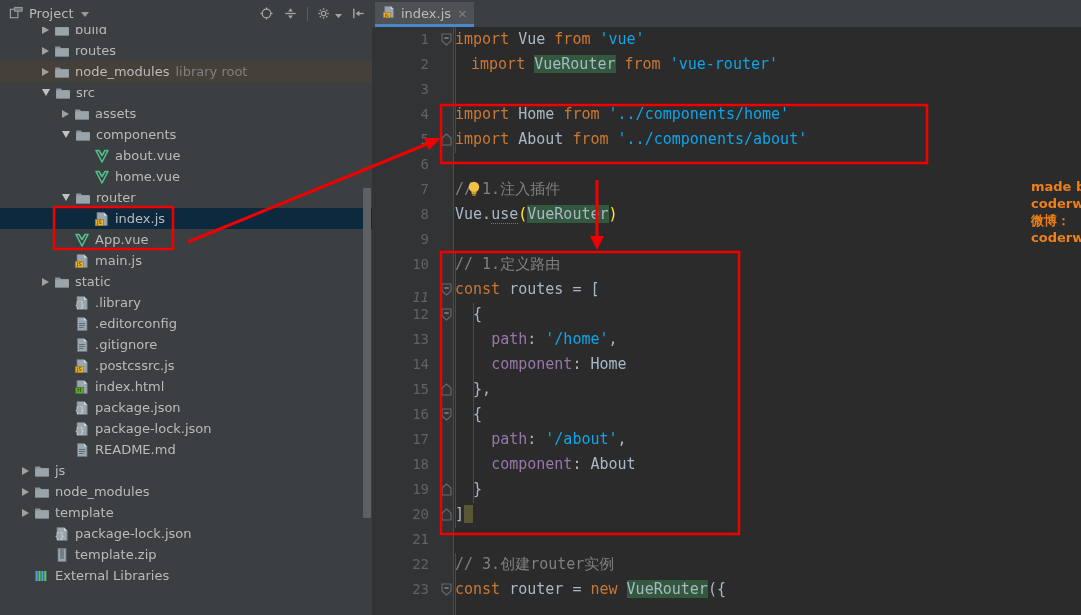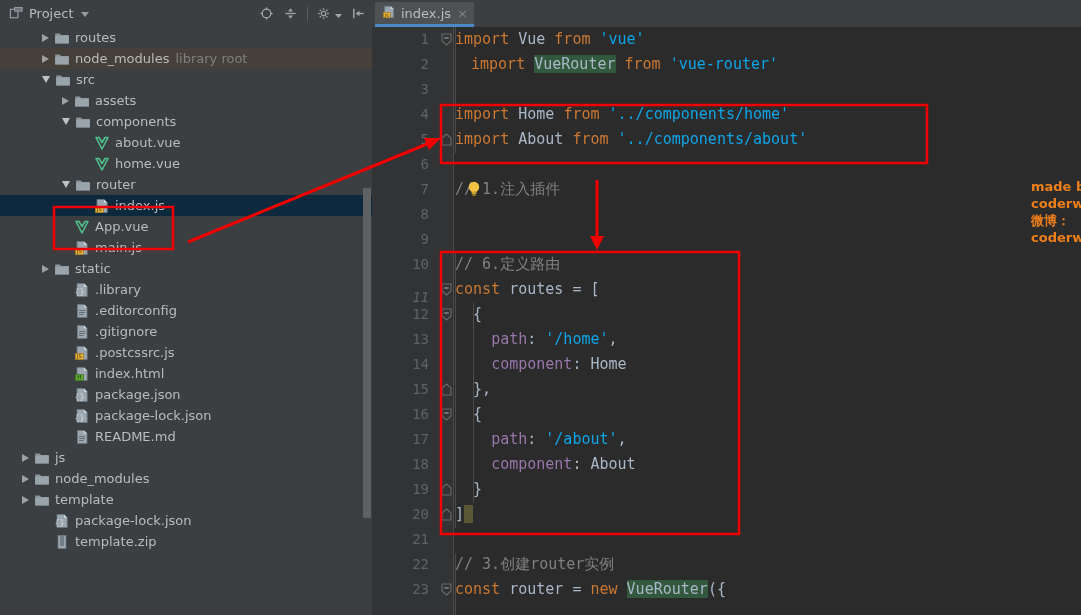--- a/index.html
+++ b/index.html
@@ -254,20 +254,29 @@
           <svg class="tb-icon" viewBox="0 0 16 16">
             <line x1="3" y1="3" x2="3" y2="13" stroke="#a6a6a6" stroke-width="1.5"></line>
             <line x1="6" y1="8" x2="13.5" y2="8" stroke="#a6a6a6" stroke-width="1.4"></line>
             <polygon points="5,8 9,5 9,11" fill="#a6a6a6"></polygon>
           </svg>
         </span>
       </div>
     </div>
 
     <div id="tree">
+        <div class="tree-row" style="margin-top: -8px;">
+          <div style="width: 42px; flex: 0 0 auto;"></div>
+          <div class="arrow-r"></div>
+          <svg class="ic" viewBox="0 0 16 16">
+            <path d="M1.2 3.6h4.6l1.3 1.5h7.7v8.3H1.2z" fill="#8a949b"></path>
+            <path d="M1.2 5.6h13.6v7.8H1.2z" fill="#9aa4ab"></path>
+          </svg>
+          <span class="lbl">build</span>
+        </div>
         <div class="tree-row">
           <div style="width: 42px; flex: 0 0 auto;"></div>
           <div class="arrow-r"></div>
           <svg class="ic" viewBox="0 0 16 16">
             <path d="M1.2 3.6h4.6l1.3 1.5h7.7v8.3H1.2z" fill="#8a949b"></path>
             <path d="M1.2 5.6h13.6v7.8H1.2z" fill="#9aa4ab"></path>
           </svg>
           <span class="lbl">routes</span>
         </div>
         <div class="tree-row libroot">
@@ -509,20 +518,31 @@
             <rect x="4" y="1.5" width="8" height="13" fill="#9aa7b0" stroke="#6d7880" stroke-width="0.8"></rect>
             <g stroke="#4d565c" stroke-width="1">
               <line x1="6" y1="3" x2="10" y2="3"></line>
               <line x1="6" y1="5" x2="10" y2="5"></line>
               <line x1="6" y1="7" x2="10" y2="7"></line>
               <line x1="6" y1="9" x2="10" y2="9"></line>
               <line x1="6" y1="11" x2="10" y2="11"></line>
             </g>
           </svg>
           <span class="lbl">template.zip</span>
+        </div>
+        <div class="tree-row">
+          <div style="width: 22px; flex: 0 0 auto;"></div>
+          <div class="arrow-none"></div>
+          <svg class="ic" viewBox="0 0 16 16">
+            <rect x="1.5" y="3" width="2.2" height="10" fill="#4aa3df"></rect>
+            <rect x="4.4" y="3" width="2.2" height="10" fill="#5fbf6a"></rect>
+            <rect x="7.3" y="3" width="2.2" height="10" fill="#4aa3df"></rect>
+            <rect x="10.2" y="3" width="2.2" height="10" fill="#5fbf6a"></rect>
+          </svg>
+          <span class="lbl-ext">External Libraries</span>
         </div>
       </div>
 
     <div id="tree-scrollbar">
       <div class="thumb"></div>
     </div>
   </div>
 
   <div id="editor-area">
 
@@ -630,22 +650,23 @@
         <div class="cline" style="top:0px;"><span class="kw">import</span> <span class="id">Vue</span> <span class="kw">from</span> <span class="str">'vue'</span></div>
 
         <div class="cline" style="top:25px;margin-left:16px;"><span class="kw">import</span> <span class="id hl-green">VueRouter</span> <span class="kw">from</span> <span class="str">'vue-router'</span></div>
 
         <div class="cline" style="top:75px;"><span class="kw">import</span> <span class="id">Home</span> <span class="kw">from</span> <span class="str">'../components/home'</span></div>
 
         <div class="cline" style="top:100px;"><span class="kw">import</span> <span class="id">About</span> <span class="kw">from</span> <span class="str">'../components/about'</span></div>
 
         <div class="cline" style="top:150px;"><span class="cmt">// 1.注入插件</span></div>
 
-
-        <div class="cline" style="top:225px;"><span class="cmt">// 6.定义路由</span></div>
+        <div class="cline" style="top:175px;"><span class="id">Vue.</span><span class="id meth-u">use</span><span class="paren-y">(</span><span class="id hl-green">VueRouter</span><span class="paren-y">)</span></div>
+
+        <div class="cline" style="top:225px;"><span class="cmt">// 1.定义路由</span></div>
 
         <div class="cline" style="top:250px;"><span class="kw">const</span> <span class="id">routes</span> = [</div>
 
         <div class="cline" style="top:275px;">  {</div>
 
         <div class="cline" style="top:300px;">    <span class="prop">path</span>: <span class="str">'/home'</span>,</div>
 
         <div class="cline" style="top:325px;">    <span class="prop">component</span>: <span class="id">Home</span></div>
 
         <div class="cline" style="top:350px;">  },</div>

